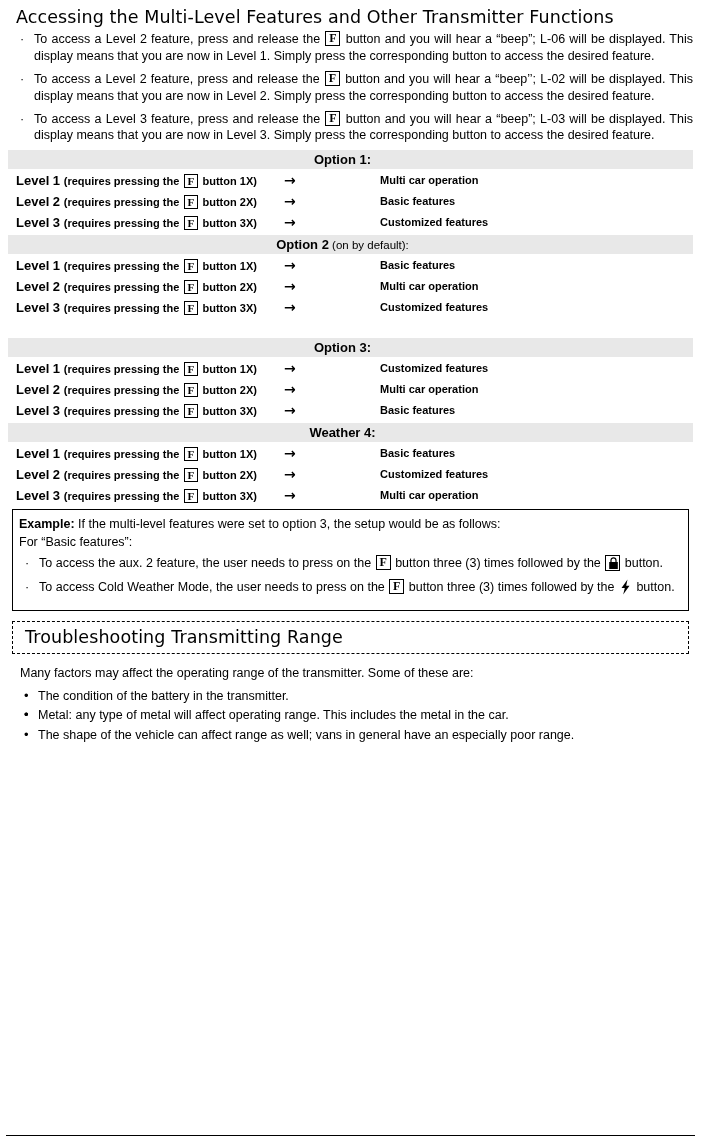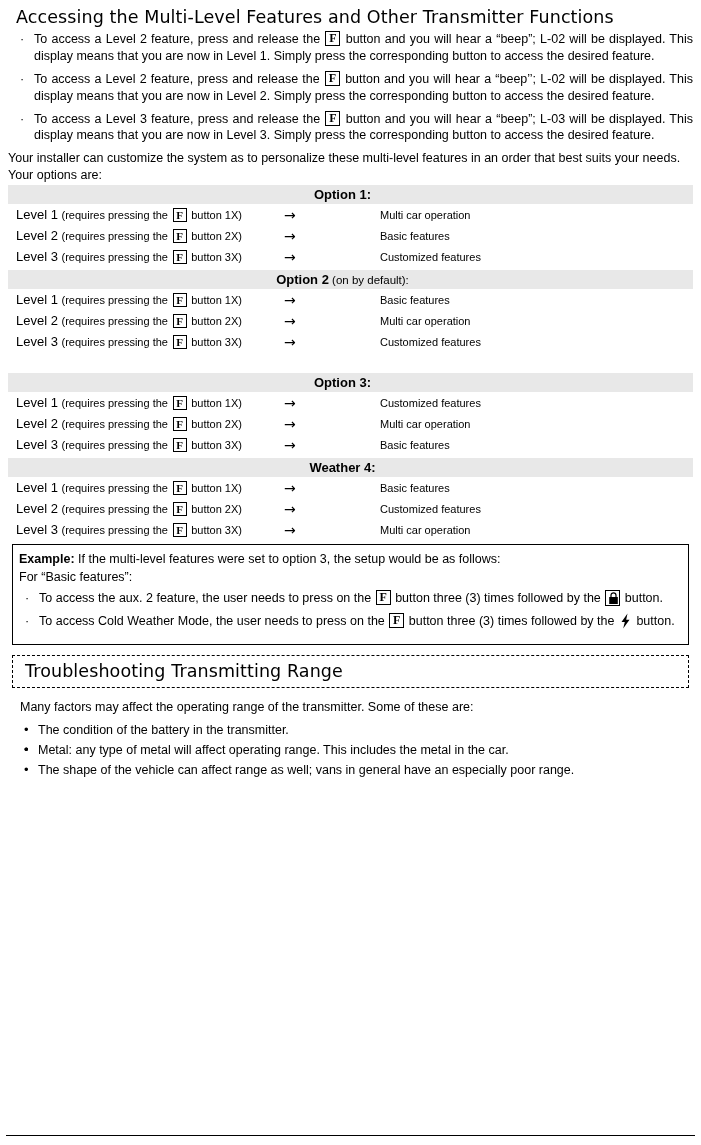--- a/index.html
+++ b/index.html
@@ -118,20 +118,21 @@
   .option-header .sub {
     font-weight: normal;
     font-size: 11.5px;
   }
   .lvl-row {
     display: flex;
     align-items: center;
     margin: 0 0 5px 0;
     font-size: 13px;
     padding-left: 8px;
+    font-weight: bold;
   }
   .lvl-label {
     width: 268px;
     white-space: nowrap;
   }
   .lvl-label .req {
     font-size: 11px;
   }
   .arrow {
     width: 96px;
@@ -240,37 +241,36 @@
 <div class="page">
   <div class="content">
 
     <h1 class="section-title">Accessing the Multi-Level Features and Other Transmitter Functions</h1>
 
     <ul class="bullets">
       <li>
         <span class="bullet-mark">·</span>
         <span>To access a Level 2 feature, press and release the</span>
         <span class="fbtn"></span>
-        <span>button and you will hear a “beep”; L-02 will be displayed. This display means that you are now in Level 1.  Simply press the corresponding button to access the desired feature.</span>
+        <span>button and you will hear a “beep”; L-06 will be displayed. This display means that you are now in Level 1.  Simply press the corresponding button to access the desired feature.</span>
       </li>
       <li>
         <span class="bullet-mark">·</span>
         <span>To access a Level 2 feature, press and release the</span>
         <span class="fbtn"></span>
         <span>button and you will hear a “beep’’; L-02 will be displayed. This display means that you are now in Level 2.  Simply press the corresponding button to access the desired feature.</span>
       </li>
       <li>
         <span class="bullet-mark">·</span>
         <span>To access a Level 3 feature, press and release the</span>
         <span class="fbtn"></span>
         <span>button and you will hear a “beep”;  L-03 will be displayed. This display means that you are now in Level 3.  Simply press the corresponding button to access the desired feature.</span>
       </li>
     </ul>
 
-    <p class="para">Your installer can customize the system as to personalize these multi-level features in an order that best suits your needs. Your options are:</p>
 
     <div class="option-header">
       <span>Option 1:</span><span class="sub"></span>
     </div>
     <div class="lvl-row">
       <span class="lvl-label">
         <span>Level 1</span>
         <span class="req">(requires pressing the</span>
         <span class="fbtn small"></span>
         <span class="req">button 1X)</span>

